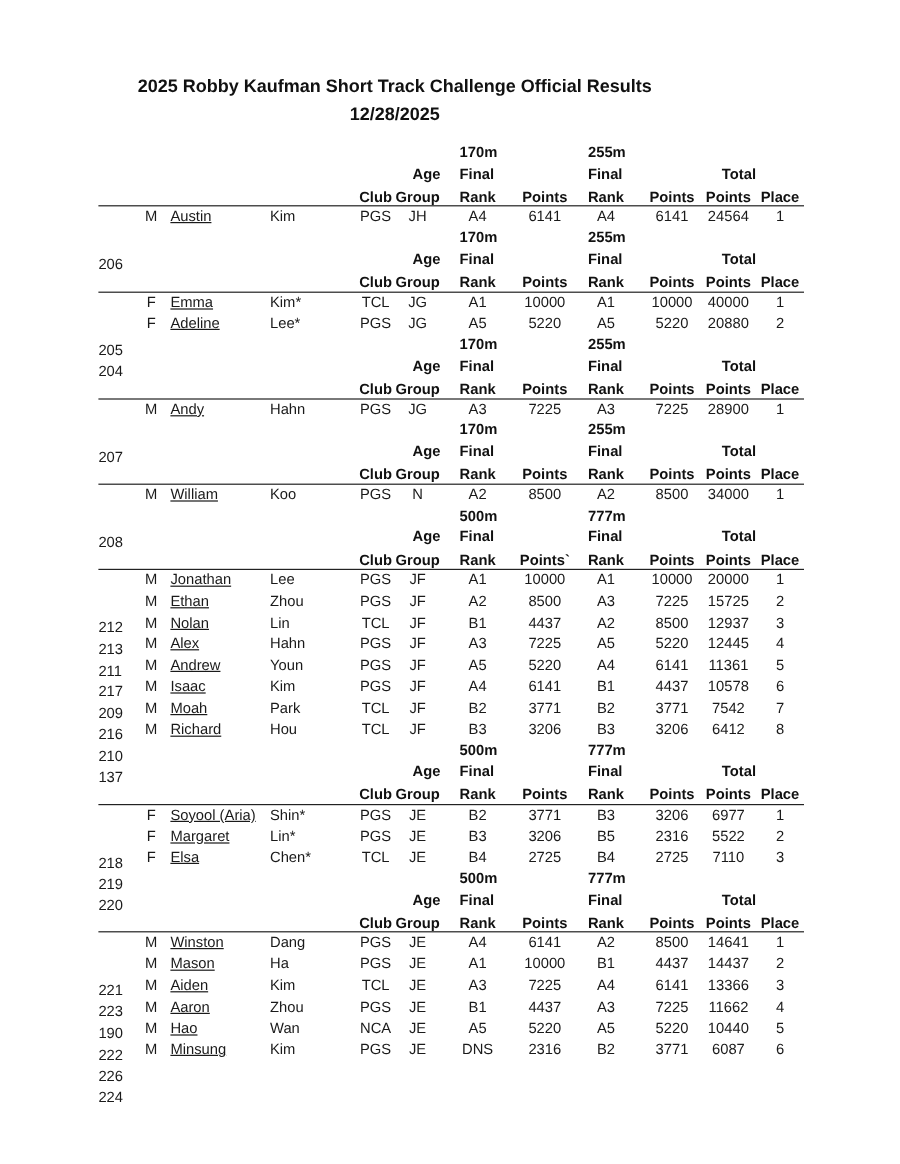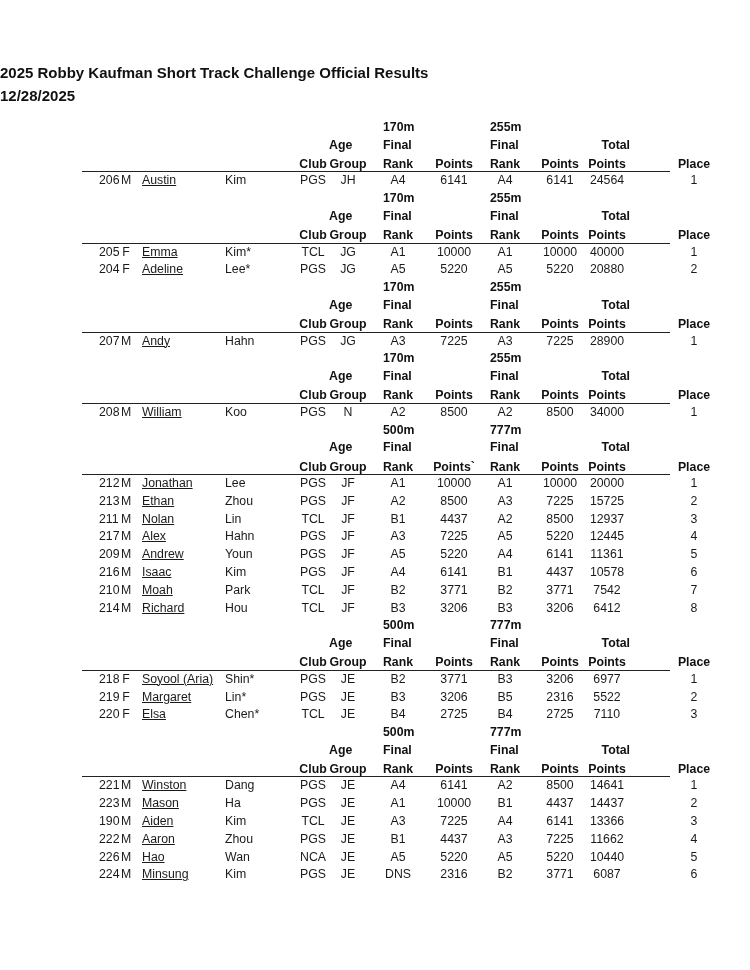--- a/index.html
+++ b/index.html
@@ -2,50 +2,50 @@
 <html><head>
 <meta charset="utf-8">
 <style>
   html, body { margin: 0; padding: 0; background: #ffffff; }
   body {
     width: 750px; height: 970px; position: relative; overflow: hidden;
     font-family: "Liberation Sans", "DejaVu Sans", sans-serif;
     color: #1a1a1a; font-size: 12.3px;
   }
   .title {
-    position: absolute; left: 0; width: 658px; text-align: left;
+    position: absolute; left: 0; width: 658px; text-align: center;
     font-weight: bold; font-size: 15px; color: #111;
   }
   #title-line1 { top: 64px; }
   #title-line2 { top: 87px; }
   #results { position: absolute; left: 82px; top: 119px; width: 588px; }
   .row { position: relative; height: 17.8px; line-height: 17.8px; white-space: nowrap; }
   .cell { position: absolute; top: 0; }
   .header-block { position: relative; height: 53.4px; border-bottom: 1.6px solid #222; box-sizing: border-box; }
   .header-block .hl { position: absolute; font-weight: bold; color: #111; line-height: 17.8px; white-space: nowrap; }
   
-  .col-bib   { left: 17px;   width: 30px; }
+  .col-bib   { left: 0;   width: 30px; margin-top: 40px; }
   .col-sex   { left: 36px;  width: 16px; text-align: center; }
   .col-first { left: 60px;  width: 90px; text-decoration: underline; }
   .col-last  { left: 143px; width: 70px; }
   .col-club  { left: 216px; width: 30px; text-align: center; }
   .col-age   { left: 247px; width: 38px; text-align: center; }
   .col-r1    { left: 299px; width: 34px; text-align: center; }
   .col-p1    { left: 348px; width: 48px; text-align: center; }
   .col-r2    { left: 406px; width: 34px; text-align: center; }
   .col-p2    { left: 454px; width: 48px; text-align: center; }
   .col-tot   { left: 502px; width: 46px; text-align: center; }
-  .col-place { left: 549px; width: 38px; text-align: center; margin-left: 44px; }
+  .col-place { left: 549px; width: 38px; text-align: center; }
   
   .h-dist1 { left: 301px; }
   .h-dist2 { left: 408px; }
   .h-final1 { left: 301px; }
   .h-final2 { left: 408px; }
   .h-total { left: 502px; width: 46px; text-align: right; }
-  .h-age { left: 247px; width: 38px; text-align: left; }
+  .h-age { left: 247px; width: 38px; text-align: right; }
   .line1 { top: 0; } .line2 { top: 17.8px; } .line3 { top: 37px; }
 </style>
 </head>
 <body>
 
 <div class="title" id="title-line1">2025 Robby Kaufman Short Track Challenge Official Results</div>
 <div class="title" id="title-line2">12/28/2025</div>
 
 <div id="results">
     <div>
@@ -312,21 +312,21 @@
     <span class="cell col-age">JF</span>
     <span class="cell col-r1">B2</span>
     <span class="cell col-p1">3771</span>
     <span class="cell col-r2">B2</span>
     <span class="cell col-p2">3771</span>
     <span class="cell col-tot">7542</span>
     <span class="cell col-place">7</span>
   </div>
 
   <div class="row">
-    <span class="cell col-bib">214</span>
+    <span class="cell col-bib">137</span>
     <span class="cell col-sex">M</span>
     <span class="cell col-first">Richard</span>
     <span class="cell col-last">Hou</span>
     <span class="cell col-club">TCL</span>
     <span class="cell col-age">JF</span>
     <span class="cell col-r1">B3</span>
     <span class="cell col-p1">3206</span>
     <span class="cell col-r2">B3</span>
     <span class="cell col-p2">3206</span>
     <span class="cell col-tot">6412</span>

